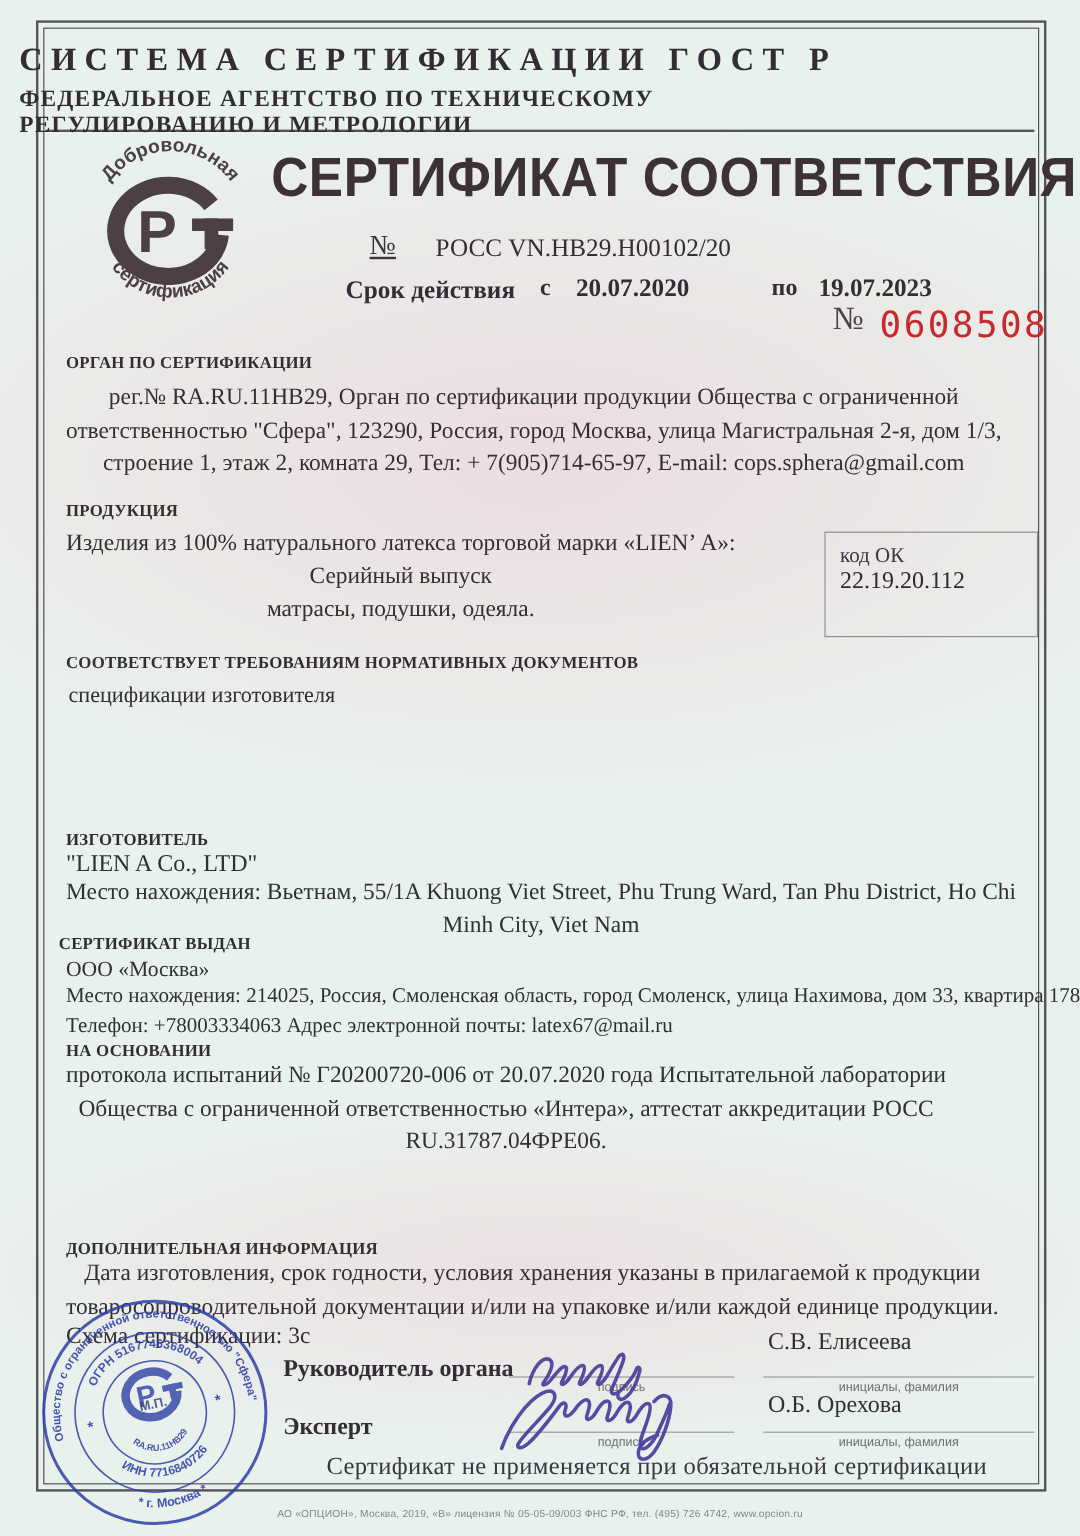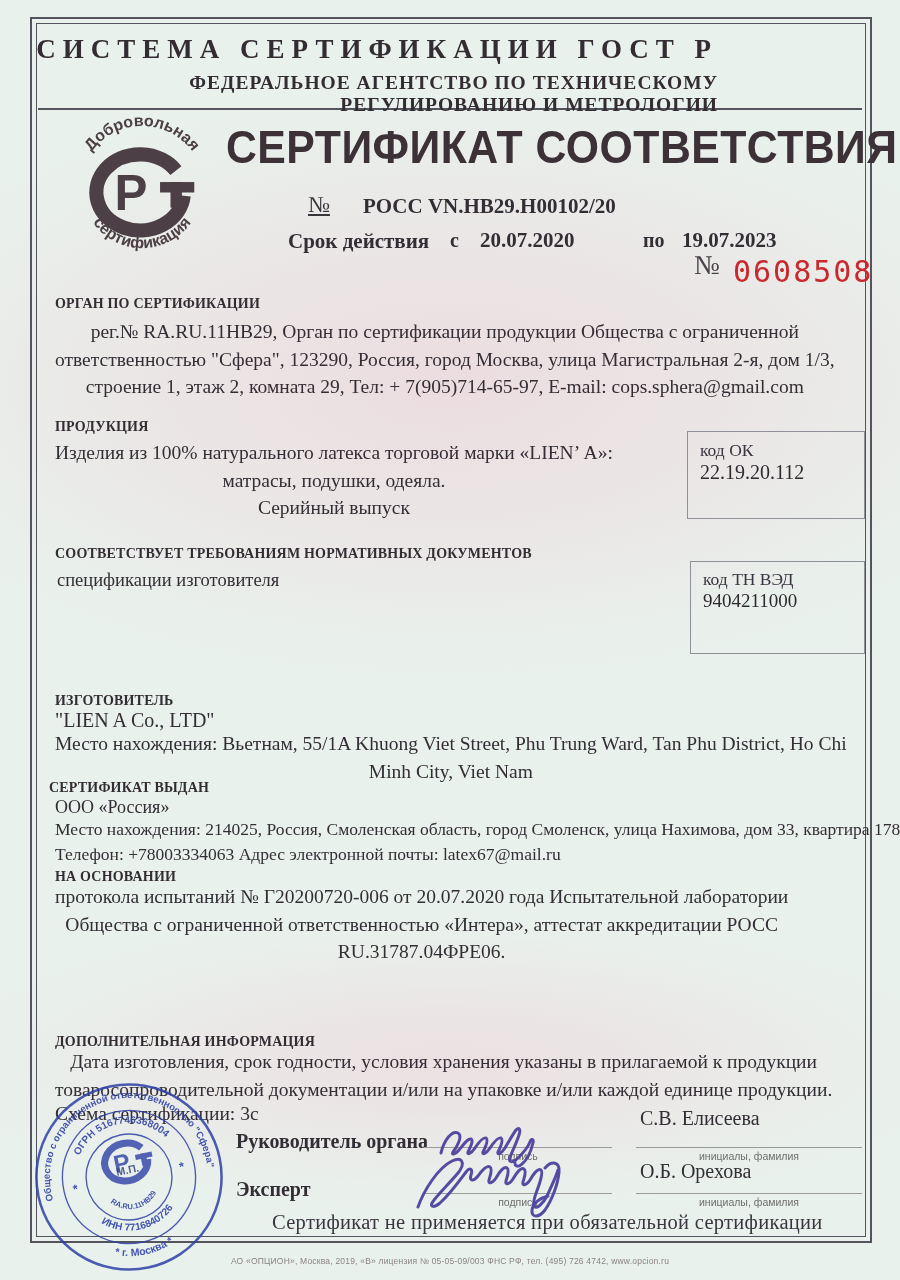--- a/index.html
+++ b/index.html
@@ -9,39 +9,39 @@
     background-image:
       radial-gradient(90% 30% at 50% 30%, rgba(238,203,213,.55), rgba(238,203,213,0) 75%),
       radial-gradient(80% 16% at 50% 83%, rgba(238,203,213,.45), rgba(238,203,213,0) 70%);
     font-family:"Liberation Serif", serif;
     color:#332e35;
   }
   .abs{position:absolute;}
   .frame-outer{left:30px;top:17px;width:838px;height:1222px;border:2.5px solid #55535c;}
   .frame-inner{position:absolute;inset:4px;border:1px solid #55535c;}
   .hdr-rule{left:38px;top:108px;width:824px;height:2px;background:#55535c;}
-  .center{left:2px;width:716px;text-align:right;}
+  .center{left:16px;width:716px;text-align:left;}
   .sysline{top:34px;font-size:27px;font-weight:bold;letter-spacing:7px;color:#332d33;}
   .agline{top:72px;font-size:19.5px;font-weight:bold;letter-spacing:1px;color:#332d33;}
   .title{left:226px;top:120px;width:660px;font-family:"Liberation Sans",sans-serif;
          font-size:46px;font-weight:bold;color:#3b3137;transform:scaleX(.93);transform-origin:left top;
          letter-spacing:.5px;white-space:nowrap;}
   .numsign{left:308px;top:192px;font-size:23px;color:#3b363c;}
-  .numval{left:363px;top:194px;font-size:21px;font-weight:bold;}
+  .numval{left:363px;top:194px;font-size:21px;font-weight:normal;}
   .valid-label{left:288px;top:229px;font-size:21px;font-weight:bold;}
   .valid-c{left:450px;top:229px;font-size:20px;font-weight:bold;}
   .valid-from{left:480px;top:228px;font-size:21px;font-weight:bold;}
   .valid-po{left:643px;top:229px;font-size:20px;font-weight:bold;}
   .valid-to{left:682px;top:228px;font-size:21px;font-weight:bold;}
   .formsign{left:694px;top:250px;font-size:27px;color:#4a444a;}
   .formnum{left:733px;top:254px;font-family:"DejaVu Sans Mono",monospace;font-size:30px;
            letter-spacing:2px;color:#c9282d;}
   .h{font-size:14px;font-weight:bold;letter-spacing:.2px;color:#332d33;white-space:nowrap;}
   .b{font-size:19.5px;line-height:27.5px;white-space:nowrap;text-align:center;}
-  .codebox{border:1px solid #8f8f98;}
+  .codebox{border:1px solid #8f8f98;margin-top:12px;}
   .codebox .cl{font-size:17.5px;color:#3a3540;}
   .codebox .cv{font-size:20px;color:#2f2a30;}
   .sig-line{border-top:1px solid #9b9b9b;text-align:center;padding-top:2px;
             font-family:"Liberation Sans",sans-serif;font-size:10.5px;color:#6f6f6f;}
   .sig-name{font-size:20px;text-align:left;}
   .sig-label{font-size:20px;font-weight:bold;}
   .disclaimer{font-size:20.5px;color:#3b3540;letter-spacing:.3px;white-space:nowrap;}
   .footer{left:0;top:1256px;width:900px;text-align:center;font-family:"Liberation Sans",sans-serif;
           font-size:8.5px;color:#8b8286;letter-spacing:.2px;}
   svg text{font-family:"Liberation Sans",sans-serif;}
@@ -96,44 +96,40 @@
   <div class="abs h" style="left:55px;top:296px">ОРГАН ПО СЕРТИФИКАЦИИ</div>
   <div class="abs b" style="left:55px;top:318px">
     <div>рег.№ RA.RU.11HB29, Орган по сертификации продукции Общества с ограниченной</div>
     <div>ответственностью "Сфера", 123290, Россия, город Москва, улица Магистральная 2-я, дом 1/3,</div>
     <div>строение 1, этаж 2, комната 29, Тел: + 7(905)714-65-97, E-mail: cops.sphera@gmail.com</div>
   </div>
 
   <div class="abs h" style="left:55px;top:419px">ПРОДУКЦИЯ</div>
   <div class="abs b" style="left:55px;top:439px">
     <div>Изделия из 100% натурального латекса торговой марки «LIEN’ А»:</div>
+    <div>Серийный выпуск</div>
     <div>матрасы, подушки, одеяла.</div>
-    <div>Серийный выпуск</div>
   </div>
   <div class="abs codebox" style="left:687px;top:431px;width:178px;height:88px;padding:8px 0 0 12px;box-sizing:border-box">
     <div class="cl">код ОК</div>
     <div class="cv">22.19.20.112</div>
   </div>
 
   <div class="abs h" style="left:55px;top:546px">СООТВЕТСТВУЕТ ТРЕБОВАНИЯМ НОРМАТИВНЫХ ДОКУМЕНТОВ</div>
   <div class="abs b" style="left:57px;top:567px;font-size:18.5px">спецификации изготовителя</div>
-  <div class="abs codebox" style="left:690px;top:561px;width:175px;height:93px;padding:7px 0 0 12px;box-sizing:border-box">
-    <div class="cl">код ТН ВЭД</div>
-    <div class="cv" style="font-size:19px">9404211000</div>
-  </div>
 
   <div class="abs h" style="left:55px;top:693px">ИЗГОТОВИТЕЛЬ</div>
   <div class="abs b" style="left:55px;top:707px;font-size:20px">"LIEN A Co., LTD"</div>
   <div class="abs b" style="left:55px;top:730px">
     <div>Место нахождения: Вьетнам, 55/1A Khuong Viet Street, Phu Trung Ward, Tan Phu District, Ho Chi</div>
     <div>Minh City, Viet Nam</div>
   </div>
 
   <div class="abs h" style="left:49px;top:780px">СЕРТИФИКАТ ВЫДАН</div>
-  <div class="abs b" style="left:55px;top:794px;font-size:18px">ООО «Россия»</div>
+  <div class="abs b" style="left:55px;top:794px;font-size:18px">ООО «Москва»</div>
   <div class="abs b" style="left:55px;top:816px;font-size:17.5px">Место нахождения: 214025, Россия, Смоленская область, город Смоленск, улица Нахимова, дом 33, квартира 178</div>
   <div class="abs b" style="left:55px;top:841px;font-size:17.5px">Телефон: +78003334063 Адрес электронной почты: latex67@mail.ru</div>
 
   <div class="abs h" style="left:55px;top:869px">НА ОСНОВАНИИ</div>
   <div class="abs b" style="left:55px;top:883px">
     <div>протокола испытаний № Г20200720-006 от 20.07.2020 года Испытательной лаборатории</div>
     <div>Общества с ограниченной ответственностью «Интера», аттестат аккредитации РОСС</div>
     <div>RU.31787.04ФРЕ06.</div>
   </div>
 

